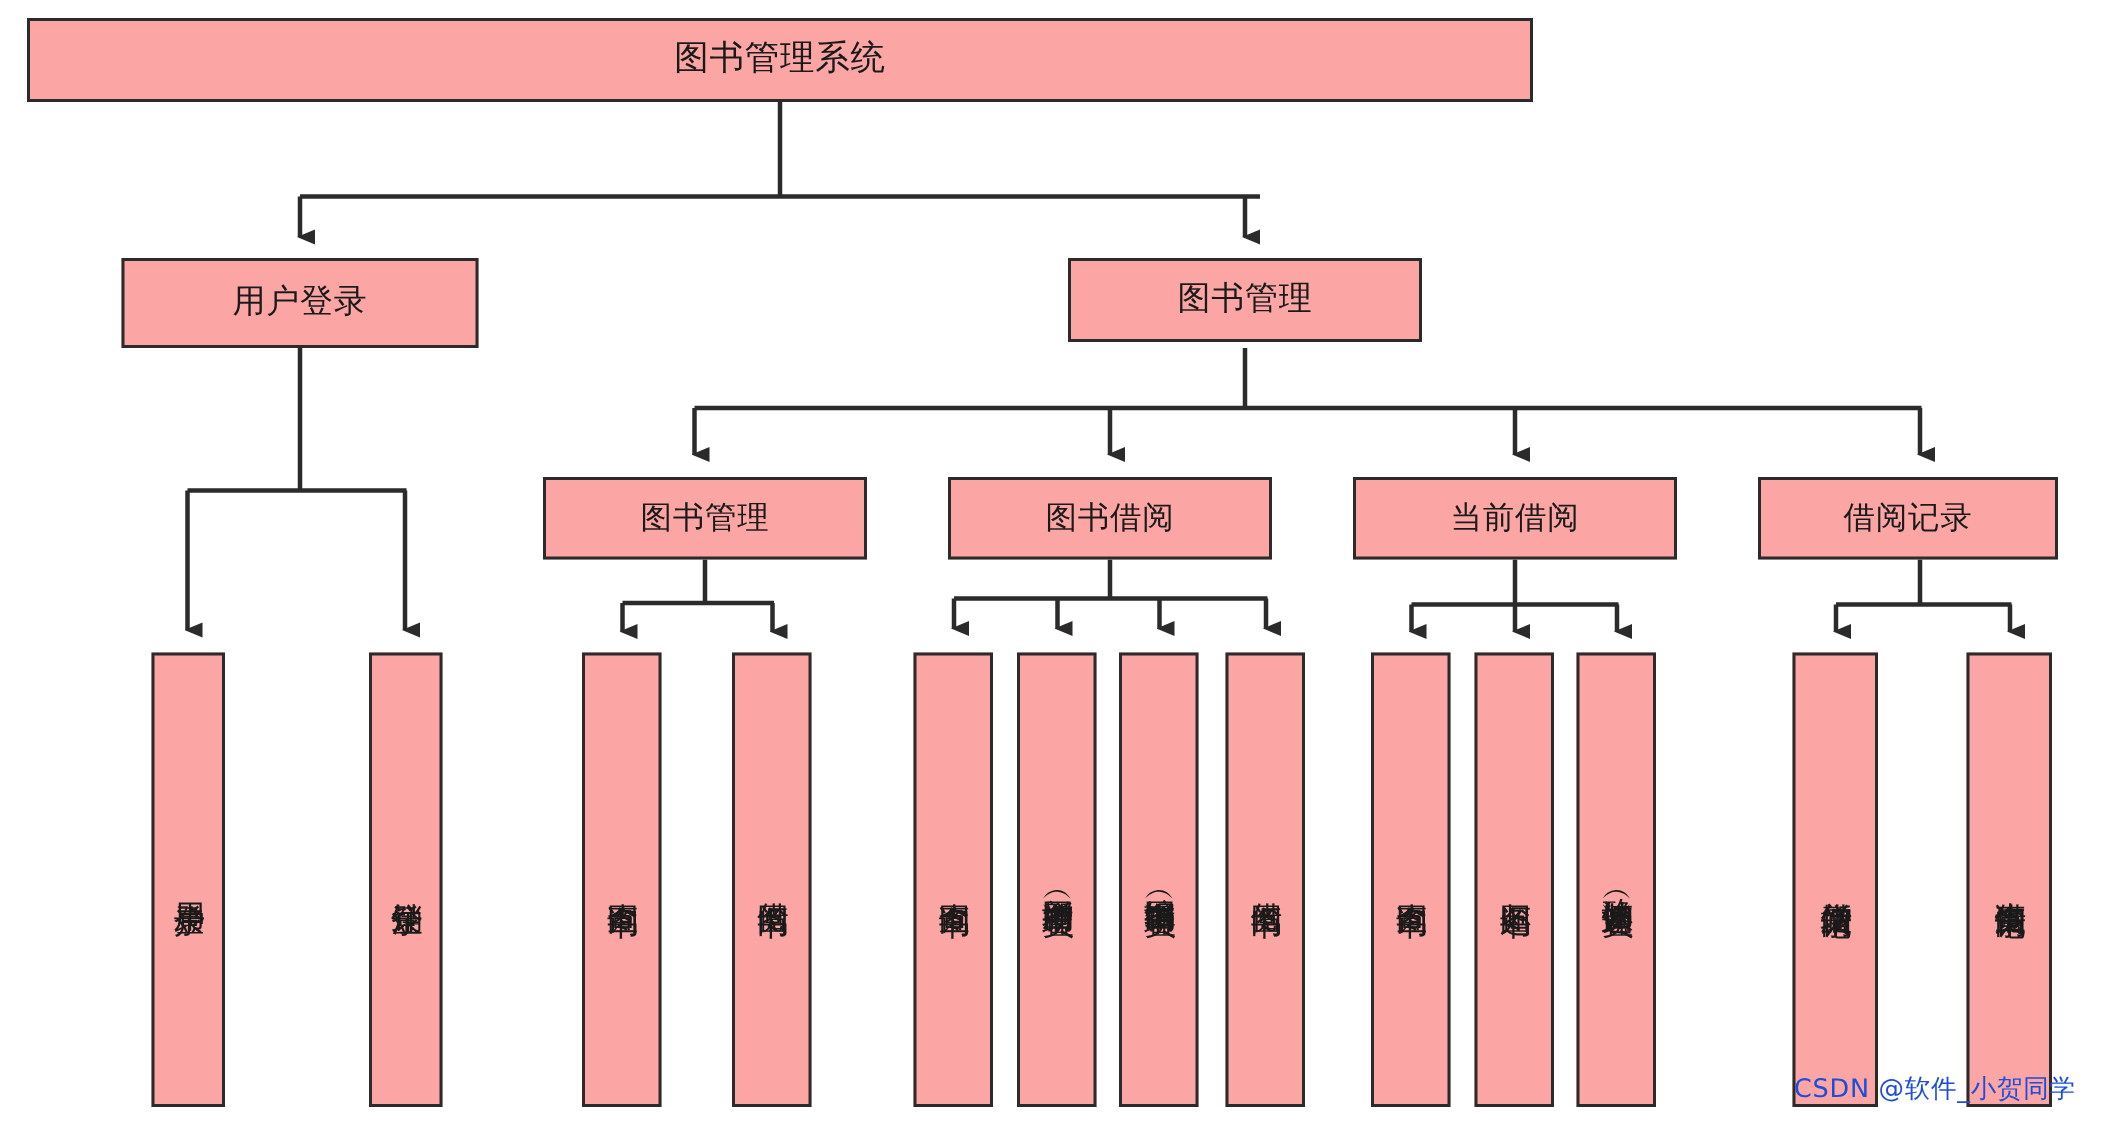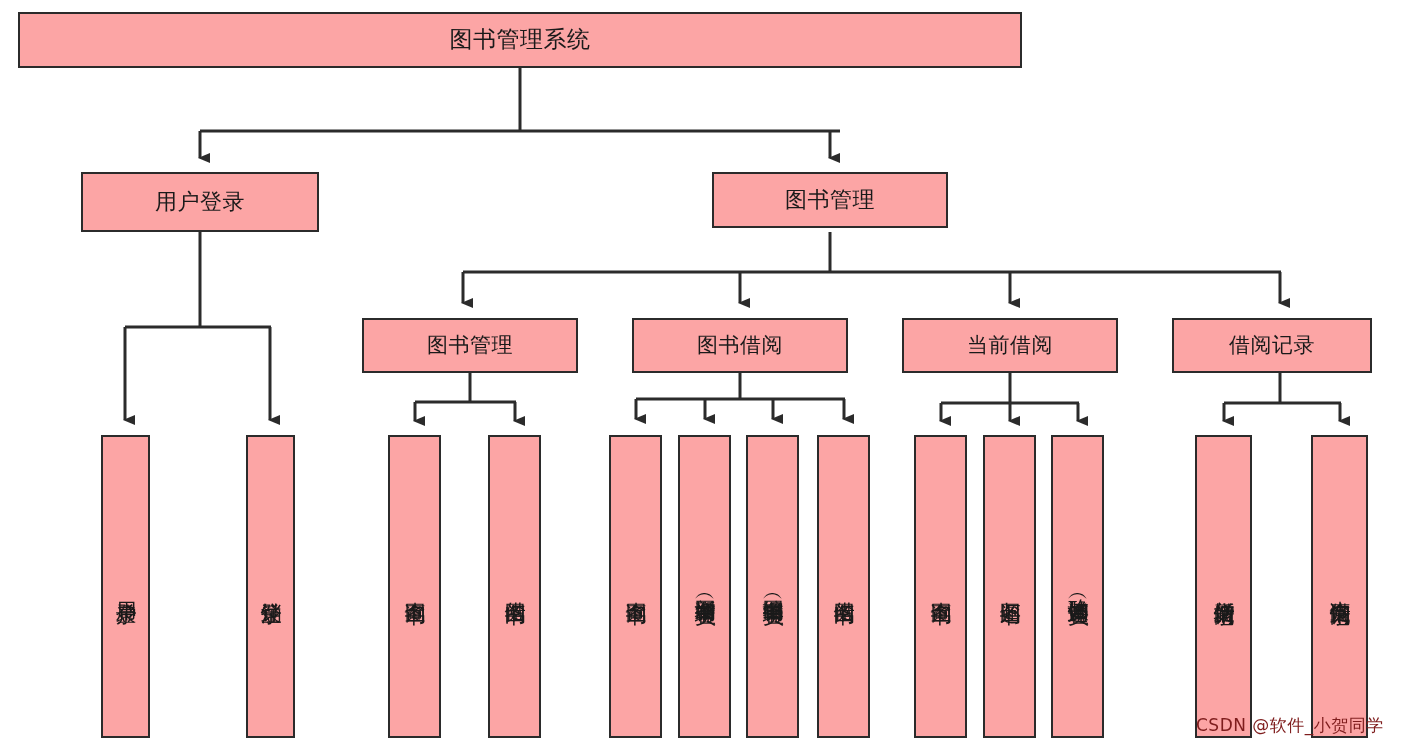--- a/index.html
+++ b/index.html
@@ -53,21 +53,21 @@
     font-size: 21px;
     line-height: 1.22;
     letter-spacing: 1px;
     max-height: 290px;
   }
   #watermark {
     position: absolute;
     left: 1196px;
     top: 714px;
     font-size: 17px;
-    color: #7f1d1d;
+    color: #1d4ed8;
     white-space: nowrap;
     letter-spacing: 0.5px;
     pointer-events: none;
   }
 </style>
 </head>
 <body>
 
 <div id="canvas">
 

